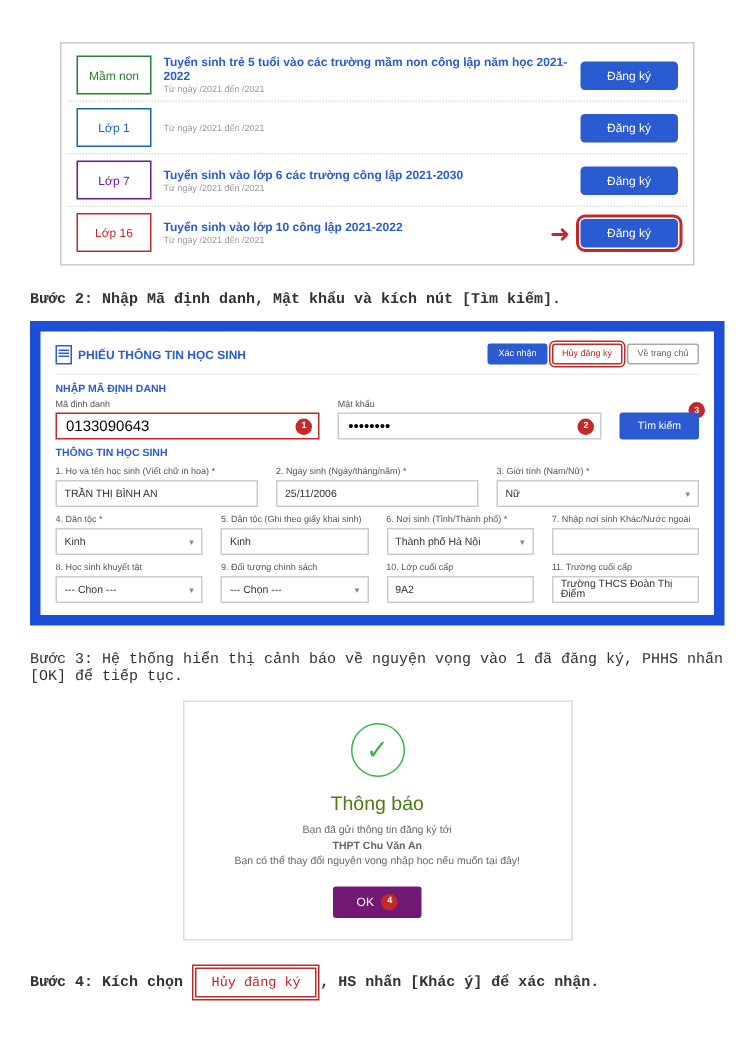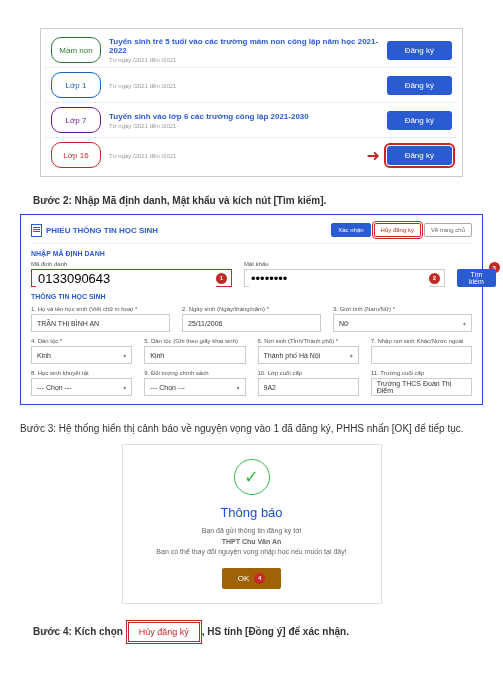--- a/index.html
+++ b/index.html
@@ -1,60 +1,60 @@
 <!DOCTYPE html>
 <html><head>
 <meta charset="utf-8">
 <style>
 body{font-family:Arial,sans-serif;margin:0;padding:10px;background:#fff;font-size:9px;color:#333;width:503px;box-sizing:border-box}
 .level-box{border:1px solid #ccc;margin:18px 30px 10px;padding:4px}
 .level-row{display:flex;align-items:center;padding:4px 6px;border-bottom:1px dotted #ddd}
 .level-row:last-child{border-bottom:none}
-.level-chip{width:48px;height:24px;border:1px solid;display:flex;align-items:center;justify-content:center;font-size:8px;margin-right:8px;border-radius:10px}
+.level-chip{width:48px;height:24px;border:1px solid;display:flex;align-items:center;justify-content:center;font-size:8px;margin-right:8px;border-radius:0}
 .chip-mn{color:#2e7d32;border-color:#2e7d32}
 .chip-l1{color:#1565c0;border-color:#1565c0}
 .chip-l6{color:#6a1b9a;border-color:#6a1b9a}
 .chip-l10{color:#c62828;border-color:#c62828}
 .level-txt{flex:1}
 .level-title{color:#2b5bd0;font-size:8px;font-weight:700}
 .level-sub{color:#999;font-size:6px;margin-top:2px}
 .reg-btn{background:#2b5bd0;color:#fff;padding:5px 18px;border-radius:3px;font-size:8px;border:none}
 .last-row{position:relative}
 .last-row .reg-btn{outline:2px solid #c62828;outline-offset:1px}
 .arrow{position:absolute;right:78px;top:8px;color:#c62828;font-size:16px}
-.step{font-size:10px;margin:18px 23px 8px;font-family:Liberation Sans, sans-serif}
-.form-box{border:1px solid #1d4ed8;margin:6px 10px;padding:8px 10px}
+.step{font-size:10px;margin:18px 10px 8px;font-family:Liberation Mono, monospace}
+.form-box{border:7px solid #1d4ed8;margin:6px 10px;padding:8px 10px}
 .form-head{display:flex;justify-content:space-between;align-items:center;padding-bottom:6px;border-bottom:1px solid #eee;margin-bottom:6px}
 .form-title{color:#2b5bd0;font-size:8px;font-weight:600;display:flex;align-items:center;gap:4px}
 .doc-ico{width:9px;height:11px;border:1px solid #2b5bd0;position:relative}
 .doc-ico:before{content:"";position:absolute;top:2px;left:1px;right:1px;height:1px;background:#2b5bd0;box-shadow:0 2px 0 #2b5bd0,0 4px 0 #2b5bd0}
 .head-btns{display:flex;gap:3px}
 .hb{padding:3px 6px;font-size:6px;border-radius:2px;border:1px solid}
 .hb-blue{background:#2b5bd0;color:#fff;border-color:#2b5bd0}
 .hb-red{border-color:#c62828;color:#c62828;outline:1px solid #c62828;outline-offset:1px}
 .hb-gray{border-color:#aaa;color:#666}
 .sec-lbl{color:#2b5bd0;font-size:7px;font-weight:600;margin:6px 0 4px}
 .id-row{display:flex;gap:12px;align-items:flex-end}
 .fgrp{flex:1}
 .flbl{font-size:6px;color:#555;margin-bottom:2px}
 .id-field{border:1px solid #c62828;display:flex;align-items:center;padding:2px 4px;height:18px;box-sizing:border-box}
-.id-field input{border:none;outline:none;font-size:13px;flex:1}
+.id-field input{border:none;outline:none;font-size:10px;flex:1}
 .badge{width:11px;height:11px;background:#c62828;color:#fff;border-radius:50%;display:inline-flex;align-items:center;justify-content:center;font-size:6px;font-weight:bold}
 .search-btn{background:#2b5bd0;color:#fff;padding:0 12px;height:18px;border:none;font-size:7px;border-radius:2px;position:relative}
 .search-wrap{position:relative}
 .search-wrap .badge{position:absolute;top:-7px;right:-4px}
 .grid3{display:flex;gap:12px;margin-top:6px}
 .grid3 .fgrp{flex:1}
 .sel{border:1px solid #ccc;padding:3px 5px;font-size:7px;height:18px;box-sizing:border-box;display:flex;align-items:center;justify-content:space-between}
 .caret{font-size:6px;color:#888}
 .notif-box{border:1px solid #ddd;width:230px;margin:10px auto;padding:14px;text-align:center}
 .check-circ{width:34px;height:34px;border:1px solid #3bb54a;border-radius:50%;margin:0 auto 10px;display:flex;align-items:center;justify-content:center;color:#3bb54a;font-size:18px}
-.notif-t{font-size:13px;color:#1d4ed8;margin-bottom:6px}
+.notif-t{font-size:13px;color:#4d7c0f;margin-bottom:6px}
 .notif-m{font-size:7px;color:#666;line-height:1.5}
-.ok-btn{background:#a16207;color:#fff;padding:5px 16px;border:none;font-size:8px;margin-top:10px;border-radius:2px;display:inline-flex;align-items:center;gap:5px}
+.ok-btn{background:#701a75;color:#fff;padding:5px 16px;border:none;font-size:8px;margin-top:10px;border-radius:2px;display:inline-flex;align-items:center;gap:5px}
 .huy-chip{display:inline-block;border:1px solid #c62828;color:#c62828;padding:4px 10px;font-size:9px;outline:1px solid #c62828;outline-offset:1px;vertical-align:middle;margin:0 2px}
 </style>
 </head>
 <body>
 
 <div class="level-box">
   <div class="level-row">
     <div class="level-chip chip-mn">Mầm non</div>
     <div class="level-txt">
       <div class="level-title">Tuyển sinh trẻ 5 tuổi vào các trường mầm non công lập năm học 2021-2022</div>
@@ -73,20 +73,21 @@
     <div class="level-chip chip-l6">Lớp 7</div>
     <div class="level-txt">
       <div class="level-title">Tuyển sinh vào lớp 6 các trường công lập 2021-2030</div>
       <div class="level-sub">Từ ngày    /2021 đến    /2021</div>
     </div>
     <button class="reg-btn">Đăng ký</button>
   </div>
   <div class="level-row last-row">
     <div class="level-chip chip-l10">Lớp 16</div>
     <div class="level-txt">
+      <div class="level-title">Tuyển sinh vào lớp 10 công lập 2021-2022</div>
       <div class="level-sub">Từ ngày    /2021 đến    /2021</div>
     </div>
     <span class="arrow">➜</span>
     <button class="reg-btn">Đăng ký</button>
   </div>
 </div>
 
 <div class="step"><b>Bước 2: Nhập Mã định danh, Mật khẩu và kích nút [Tìm kiếm].</b></div>
 
 <div class="form-box">
@@ -215,14 +216,14 @@
     <b>THPT Chu Văn An</b><br>
     <span>Bạn có thể thay đổi nguyện vọng nhập học nếu muốn tại đây!</span>
   </div>
   <button class="ok-btn">
     <span>OK</span>
     <span class="badge">4</span>
   </button>
 </div>
 
 <div class="step">
-  <b>Bước 4: Kích chọn </b><span class="huy-chip">Hủy đăng ký</span><b>, HS tính [Đồng ý] để xác nhận.</b>
+  <b>Bước 4: Kích chọn </b><span class="huy-chip">Hủy đăng ký</span><b>, HS nhấn [Khác ý] để xác nhận.</b>
 </div>
 
 </body></html>

